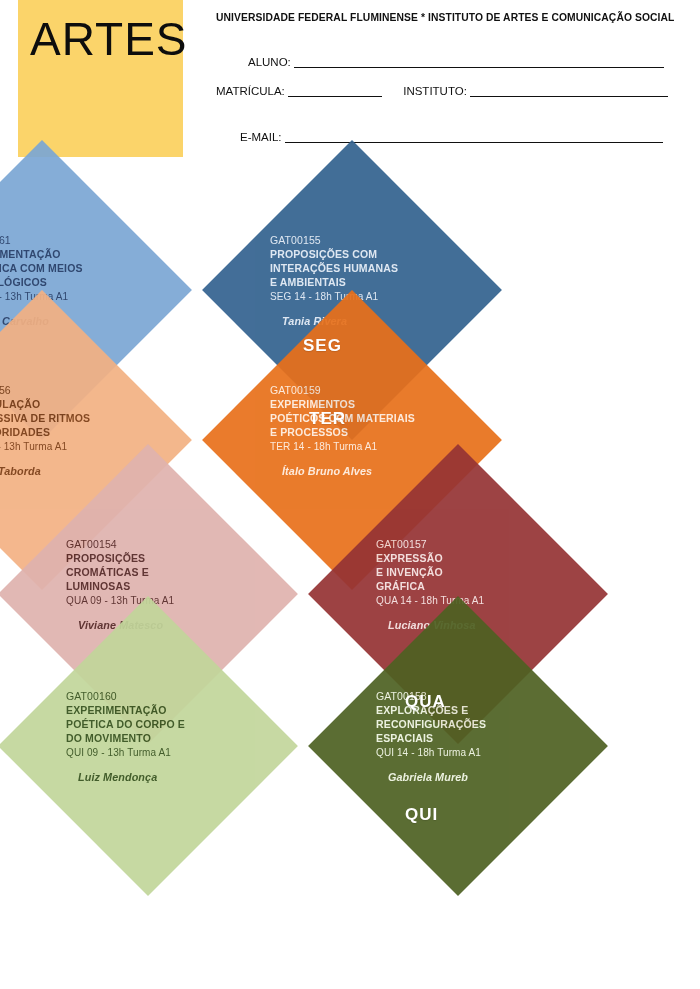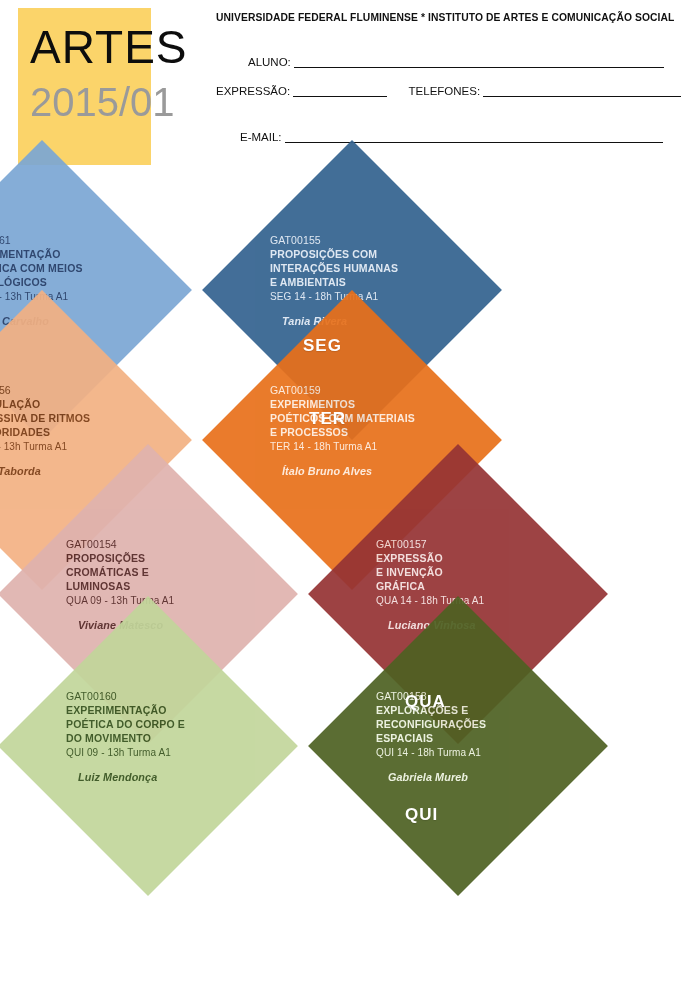--- a/index.html
+++ b/index.html
@@ -6,21 +6,21 @@
   body{
     width:700px;height:989px;background:#ffffff;
     font-family:"Liberation Sans",sans-serif;
     position:relative;overflow:hidden;
   }
 
   
   #header{position:absolute;left:0;top:0;width:700px;height:170px;}
 
   #artes-box{
-    position:absolute;left:18px;top:8px;width:133px;height:157px;
+    position:absolute;left:18px;top:0;width:165px;height:157px;
     background:#FBD46A;
   }
   #artes-title{
     position:absolute;left:12px;top:16px;
     font-size:46px;line-height:46px;color:#0d0d0d;
     font-family:"Liberation Sans",sans-serif;letter-spacing:1px;
   }
   #artes-term{
     position:absolute;left:12px;top:74px;
     font-size:40px;line-height:40px;color:#9a9a9a;
@@ -75,34 +75,33 @@
     text-shadow:0 1px 1px rgba(0,0,0,.12);
   }
 </style>
 </head>
 <body>
 
 <div id="header">
 
   <div id="artes-box">
     <div id="artes-title">ARTES</div>
-    <div id="artes-term">2015/01</div>
   </div>
 
   <div id="inst-line">UNIVERSIDADE FEDERAL FLUMINENSE  *  INSTITUTO DE ARTES E COMUNICAÇÃO SOCIAL</div>
 
   <div class="form-row" id="row-aluno">
     <span class="form-label">ALUNO:</span>
     <span class="rule" style="width:370px"></span>
   </div>
 
   <div class="form-row" id="row-mat">
-    <span class="form-label">EXPRESSÃO:</span>
+    <span class="form-label">MATRÍCULA:</span>
     <span class="rule" style="width:94px"></span>
-    <span class="form-label" style="padding-left:18px">TELEFONES:</span>
+    <span class="form-label" style="padding-left:18px">INSTITUTO:</span>
     <span class="rule" style="width:198px"></span>
   </div>
 
   <div class="form-row" id="row-email">
     <span class="form-label">E-MAIL:</span>
     <span class="rule" style="width:378px"></span>
   </div>
 </div>
 
 <div id="lattice">

